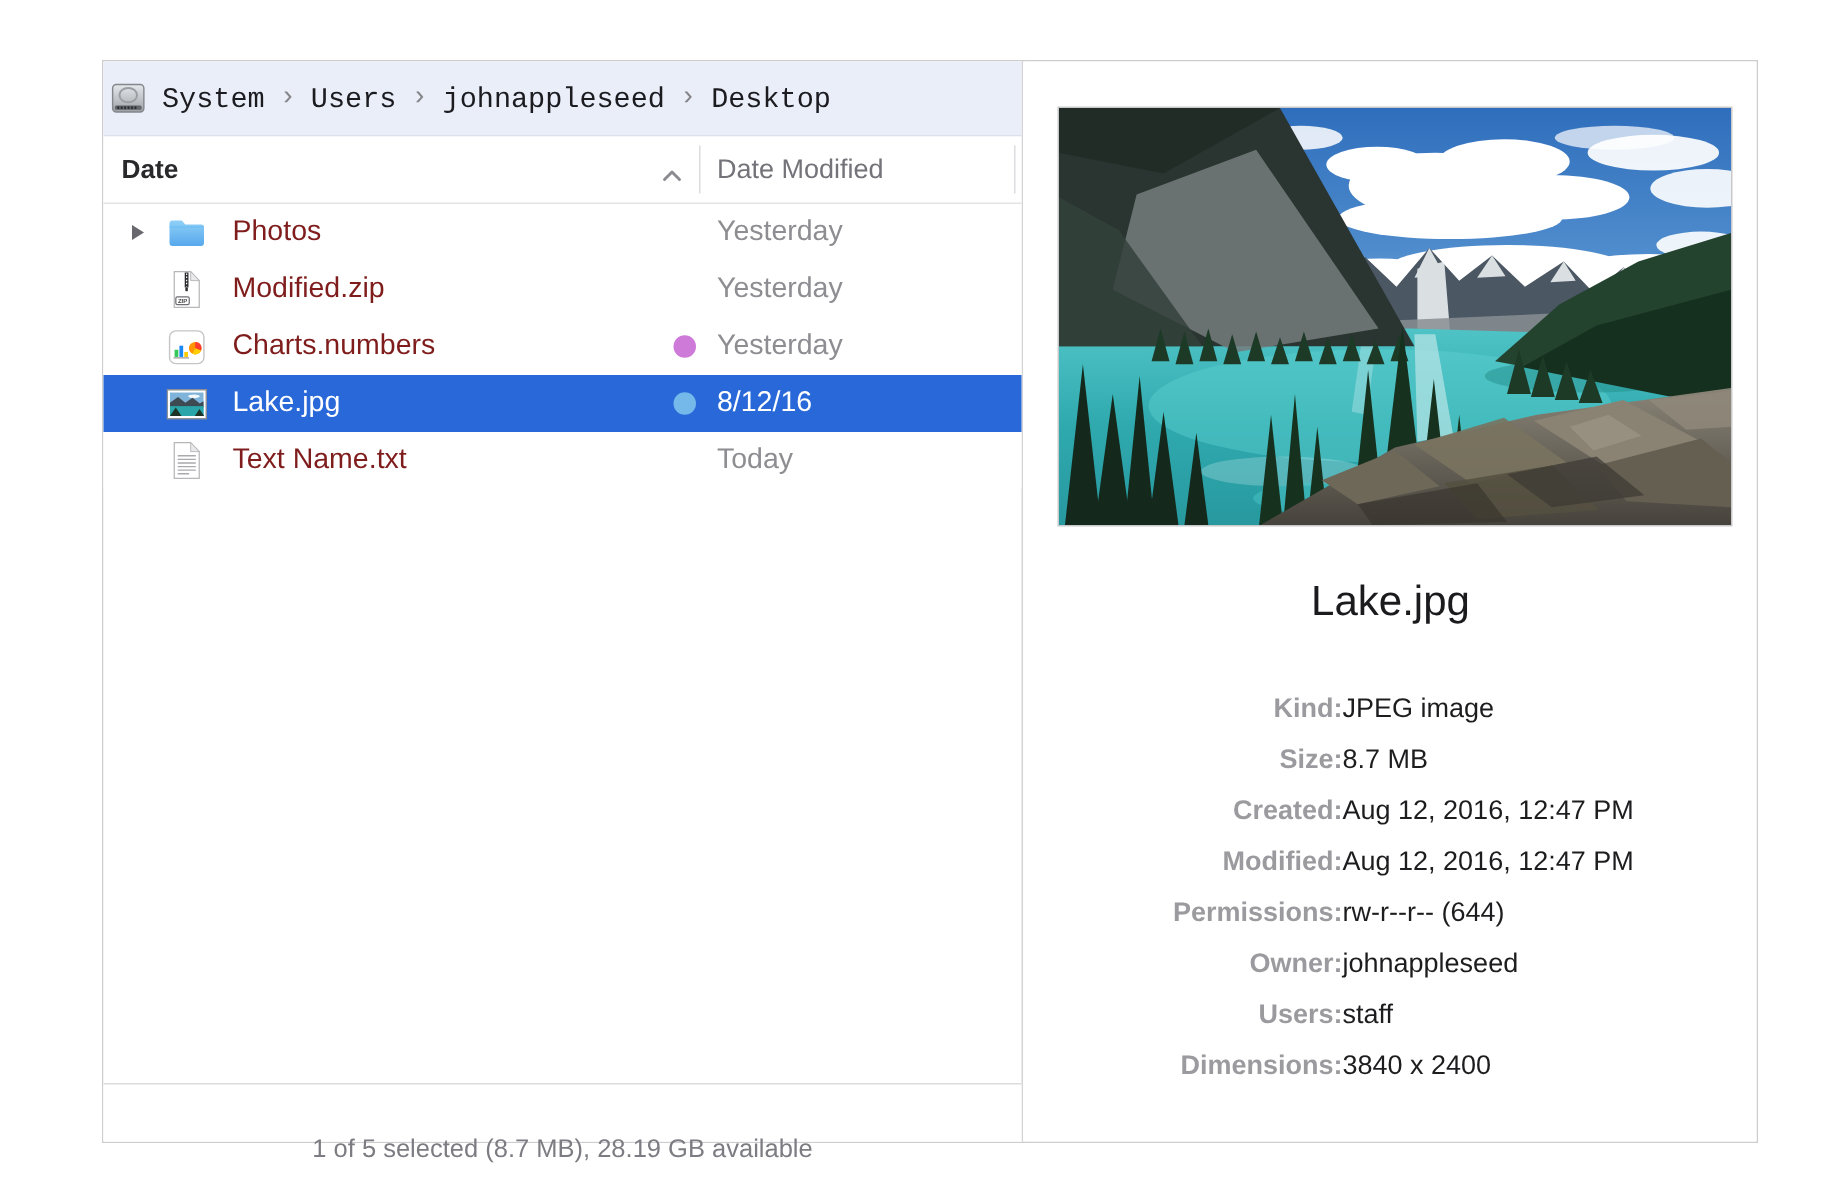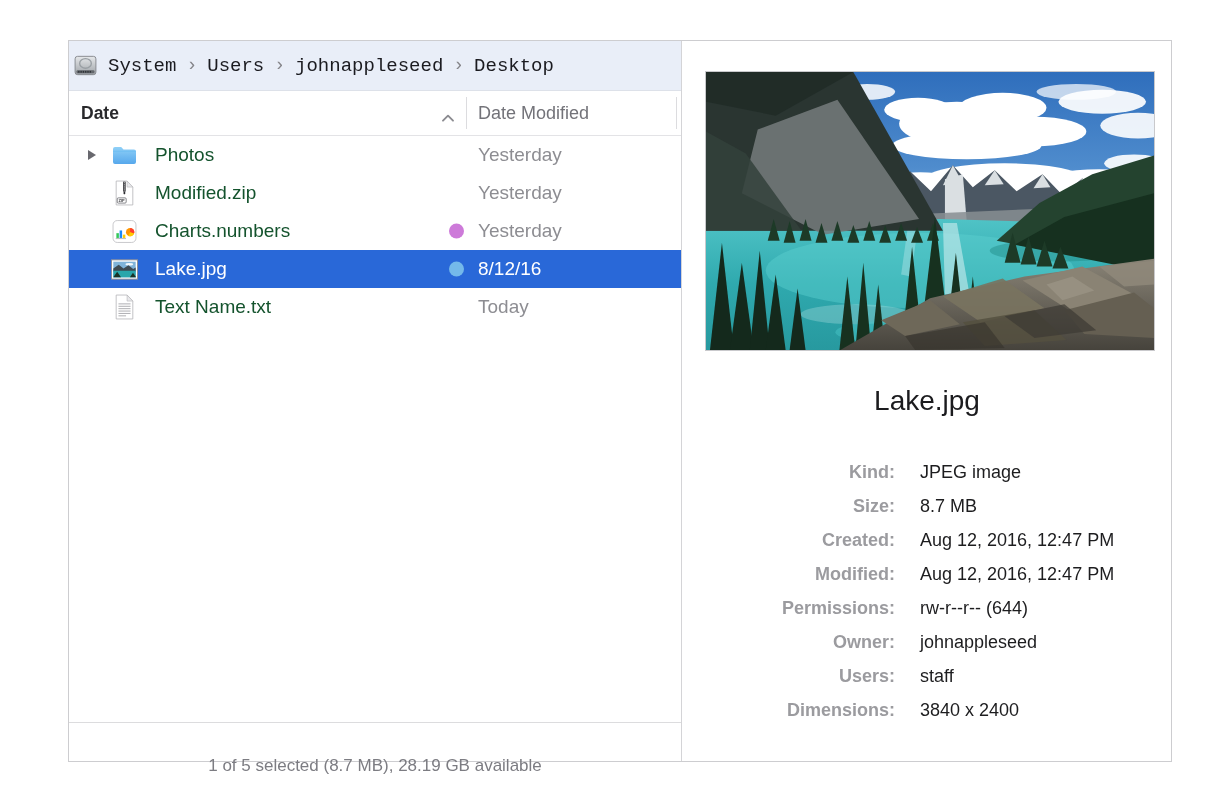--- a/index.html
+++ b/index.html
@@ -43,21 +43,21 @@
   .rows { position:absolute; left:0; top:95px; right:0; }
   .row { height:38px; display:flex; align-items:center; position:relative; background:#fff; cursor:default; }
   .row.selected { background:#2968d8; }
   .disclosure-slot { width:14px; margin-left:16px; flex:none; display:flex; align-items:center; justify-content:center; }
   .disclosure-tri {
     width:0; height:0;
     border-left:8px solid #68686e; border-top:5px solid transparent; border-bottom:5px solid transparent;
   }
   .file-icon { width:27px; height:27px; margin-left:12px; flex:none; display:flex; align-items:center; justify-content:center; }
   .file-icon svg { display:block; }
-  .file-name { margin-left:17px; font-size:19px; color:#14532d; white-space:nowrap; }
+  .file-name { margin-left:17px; font-size:19px; color:#7f1d1d; white-space:nowrap; }
   .row.selected .file-name { color:#ffffff; }
   .tag-dot {
     position:absolute; left:380px; top:50%; transform:translateY(-50%);
     width:15px; height:15px; border-radius:50%;
   }
   .row-date {
     position:absolute; left:409px; top:50%; transform:translateY(-50%);
     font-size:19px; color:#8d8d92; white-space:nowrap;
   }
   .row.selected .row-date { color:#ffffff; }
@@ -72,26 +72,26 @@
   .preview-image {
     position:absolute; left:22px; top:30px; width:450px; height:280px;
     border:1px solid #c9c9cc; box-sizing:border-box; overflow:hidden;
   }
   .preview-image svg { display:block; width:100%; height:100%; }
   .preview-title {
     position:absolute; left:0; right:0; top:344px; text-align:center;
     font-size:28px; color:#1b1b1e;
   }
   .details { position:absolute; left:0; right:8px; top:414px; }
-  .detail-row { display:flex; align-items:center; height:34px;gap:12px; }
+  .detail-row { display:flex; align-items:center; height:34px; }
   .detail-label {
     flex:none; width:212px; text-align:right;
     font-size:18px; font-weight:bold; color:#9b9b9f;
   }
-  .detail-value { margin-left:13px; font-size:18px; color:#1d1d1f; white-space:nowrap;text-align:center; }
+  .detail-value { font-size:18px; color:#1d1d1f; white-space:nowrap;text-align:center; }
 </style>
 </head>
 <body>
 
 <div class="window">
 
   <div class="left-pane">
 
     <div class="path-bar">
       <span class="drive-icon">

